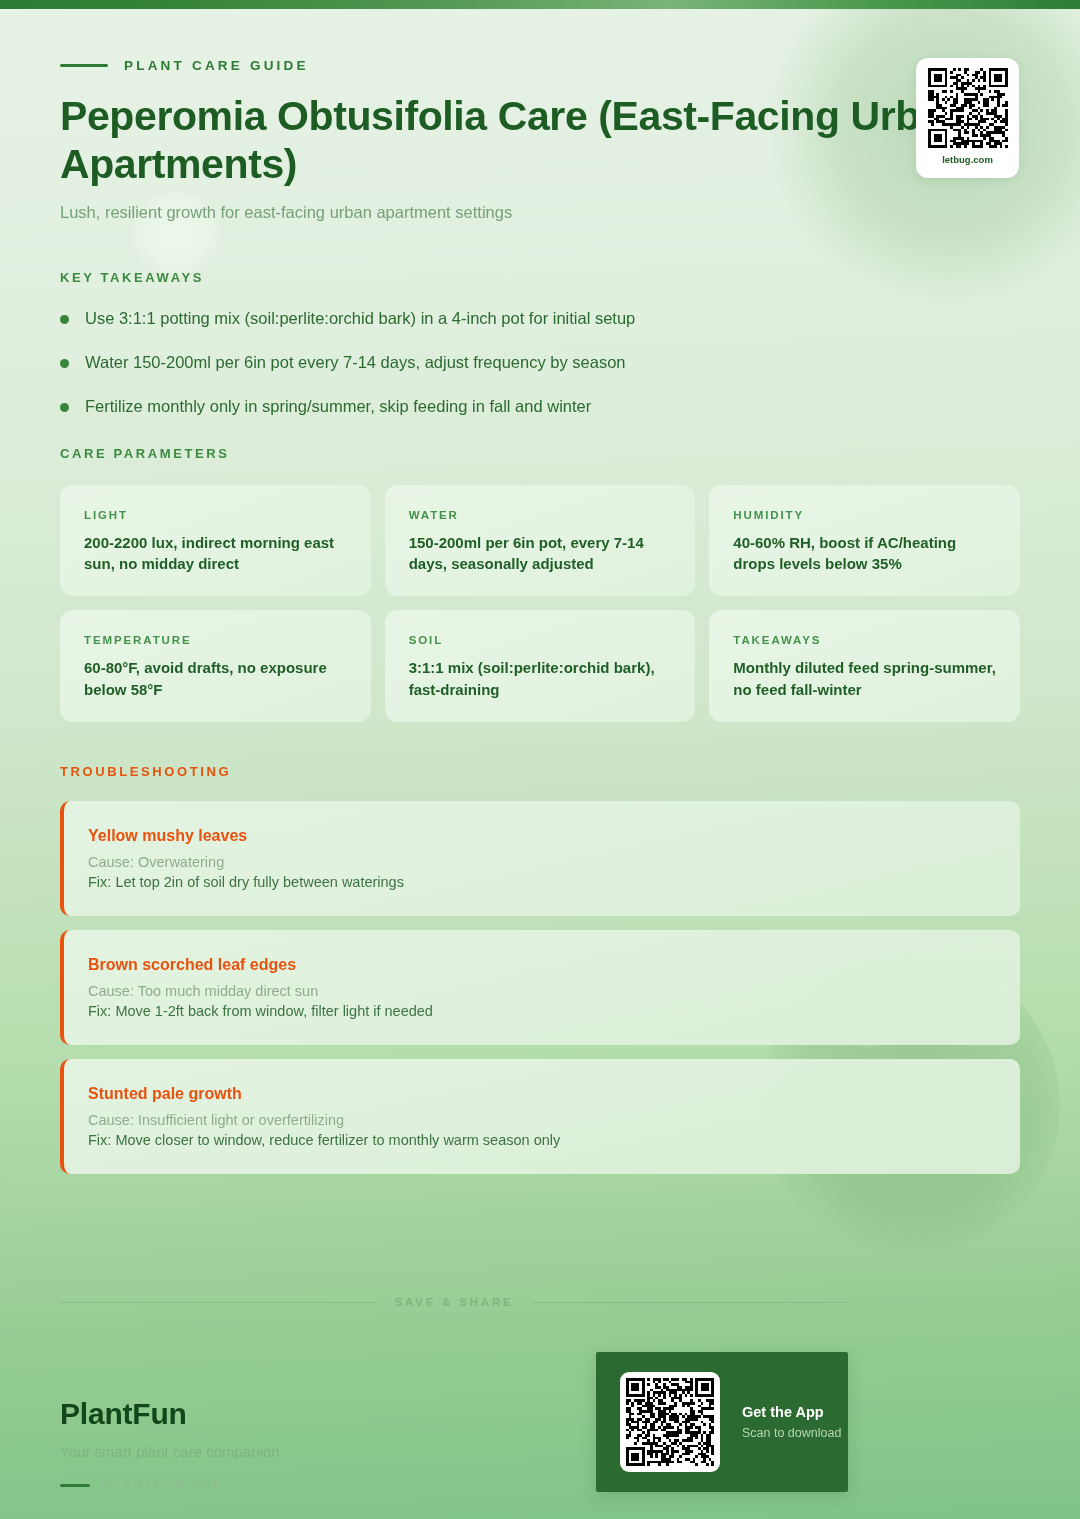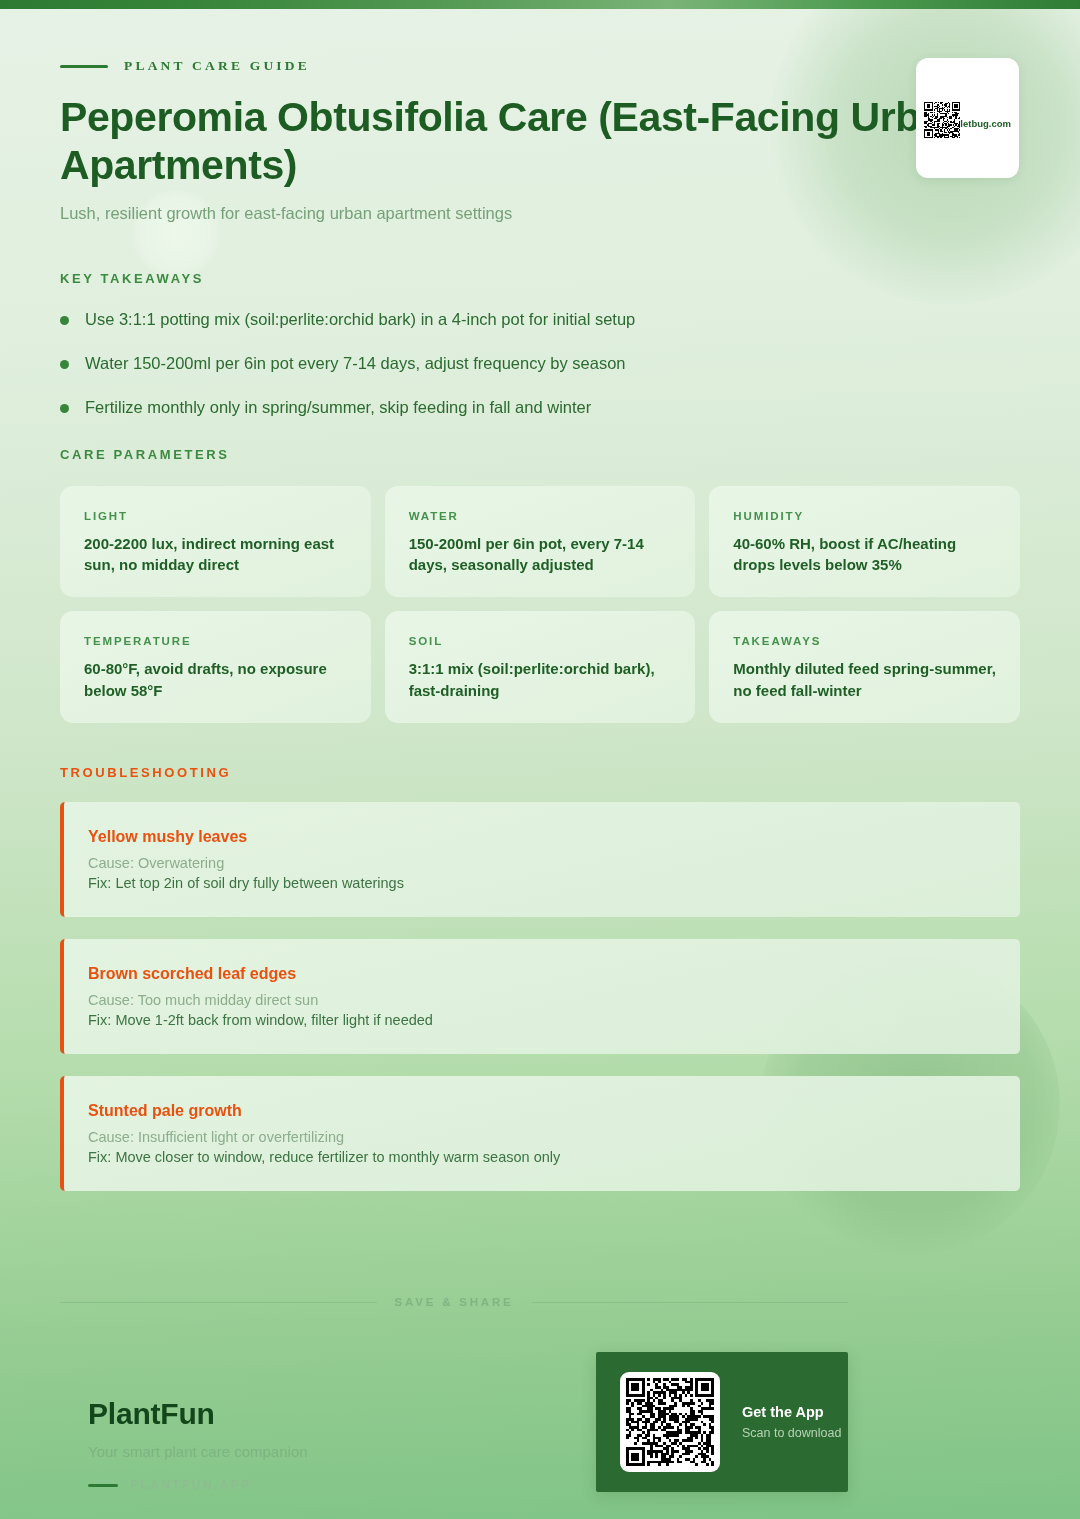--- a/index.html
+++ b/index.html
@@ -40,21 +40,21 @@
   }
   #blob-trouble {
     left:836px; top:986px; width:62px; height:62px;
     background:rgba(176,212,172,.42);
     z-index:3;
   }
   
   #content { position:relative; z-index:5; padding:0 60px; }
 
   
-  #eyebrow { display:flex; align-items:center; gap:16px; padding-top:58px;font-family:Liberation Serif, serif; }
+  #eyebrow { display:flex; align-items:center; gap:16px; padding-top:58px; }
   #eyebrow .rule { width:48px; height:3px; background:#2d7a33; border-radius:2px; }
   #eyebrow .txt {
     font-size:13.5px; font-weight:bold; letter-spacing:3.2px;
     color:#2d7a33;
   }
   
   #title {
     margin-top:20px;
     font-size:41px; font-weight:bold; line-height:1.17;
     color:#1d5c23; letter-spacing:-0.4px;
@@ -103,52 +103,52 @@
   }
   .pcard.tall { align-self:start; }
 
   
   #trouble-label { margin-top:42px; }
   #trouble { margin-top:22px; }
   .tcard {
     position:relative;
     background:linear-gradient(165deg, rgba(229,244,227,.95) 0%, rgba(222,240,219,.92) 100%);
     border-left:4px solid #e8520f;
-    border-radius:5px;
+    border-radius:10px;
     padding:26px 24px 26px 24px;
-    margin-bottom:22px;
+    margin-bottom:14px;
   }
   .tcard .sym {
     font-size:16px; font-weight:bold; color:#e8520f; margin-bottom:9px;
   }
   .tcard .cause { font-size:14.5px; color:#8dad8d; margin-bottom:4px; }
   .tcard .fix { font-size:14.5px; color:#3c7342; }
 
   
   #qr-header {
     position:absolute; left:916px; top:58px;
     width:103px; height:120px;
     background:#fff; border-radius:12px;
     box-shadow:0 2px 10px rgba(40,90,40,.10);
-    display:flex; align-items:center;
+    display:flex; flex-direction:column; align-items:center;
     justify-content:flex-start; padding:10px 8px 6px 8px;
     z-index:20;
   }
   #qr-header .cap { font-size:9.5px; color:#1d5c23; font-weight:bold; margin-top:6px; }
 
   
   #footer { position:absolute; left:0; top:1296px; width:908px; z-index:6; }
   #save-share { display:flex; align-items:center; gap:18px; padding:0 60px; }
   #save-share .line { flex:1; height:1px; background:rgba(120,175,120,.45); }
   #save-share .txt {
     font-size:11.5px; letter-spacing:2.8px; color:#7fb583; font-weight:bold;
   }
   #footer-main {
     display:flex; align-items:flex-end; justify-content:space-between;
-    padding:44px 60px 0 88px;
+    padding:44px 60px 0 60px;
   }
   #brand-name { font-size:30px; font-weight:bold; color:#13461a; letter-spacing:-0.2px; }
   #brand-tag { font-size:15px; color:#7eb382; margin-top:12px; }
   #brand-url { display:flex; align-items:center; gap:12px; margin-top:18px; }
   #brand-url .rule { width:30px; height:3px; background:#2e7a34; border-radius:2px; }
   #brand-url .txt { font-size:12px; letter-spacing:2.4px; color:#8ebc91; font-weight:bold; }
   #appcard {
     background:#2b6b31; border-radius:2px;
     padding:20px 24px; display:flex; align-items:center; gap:22px;
     width:252px; box-sizing:border-box;

